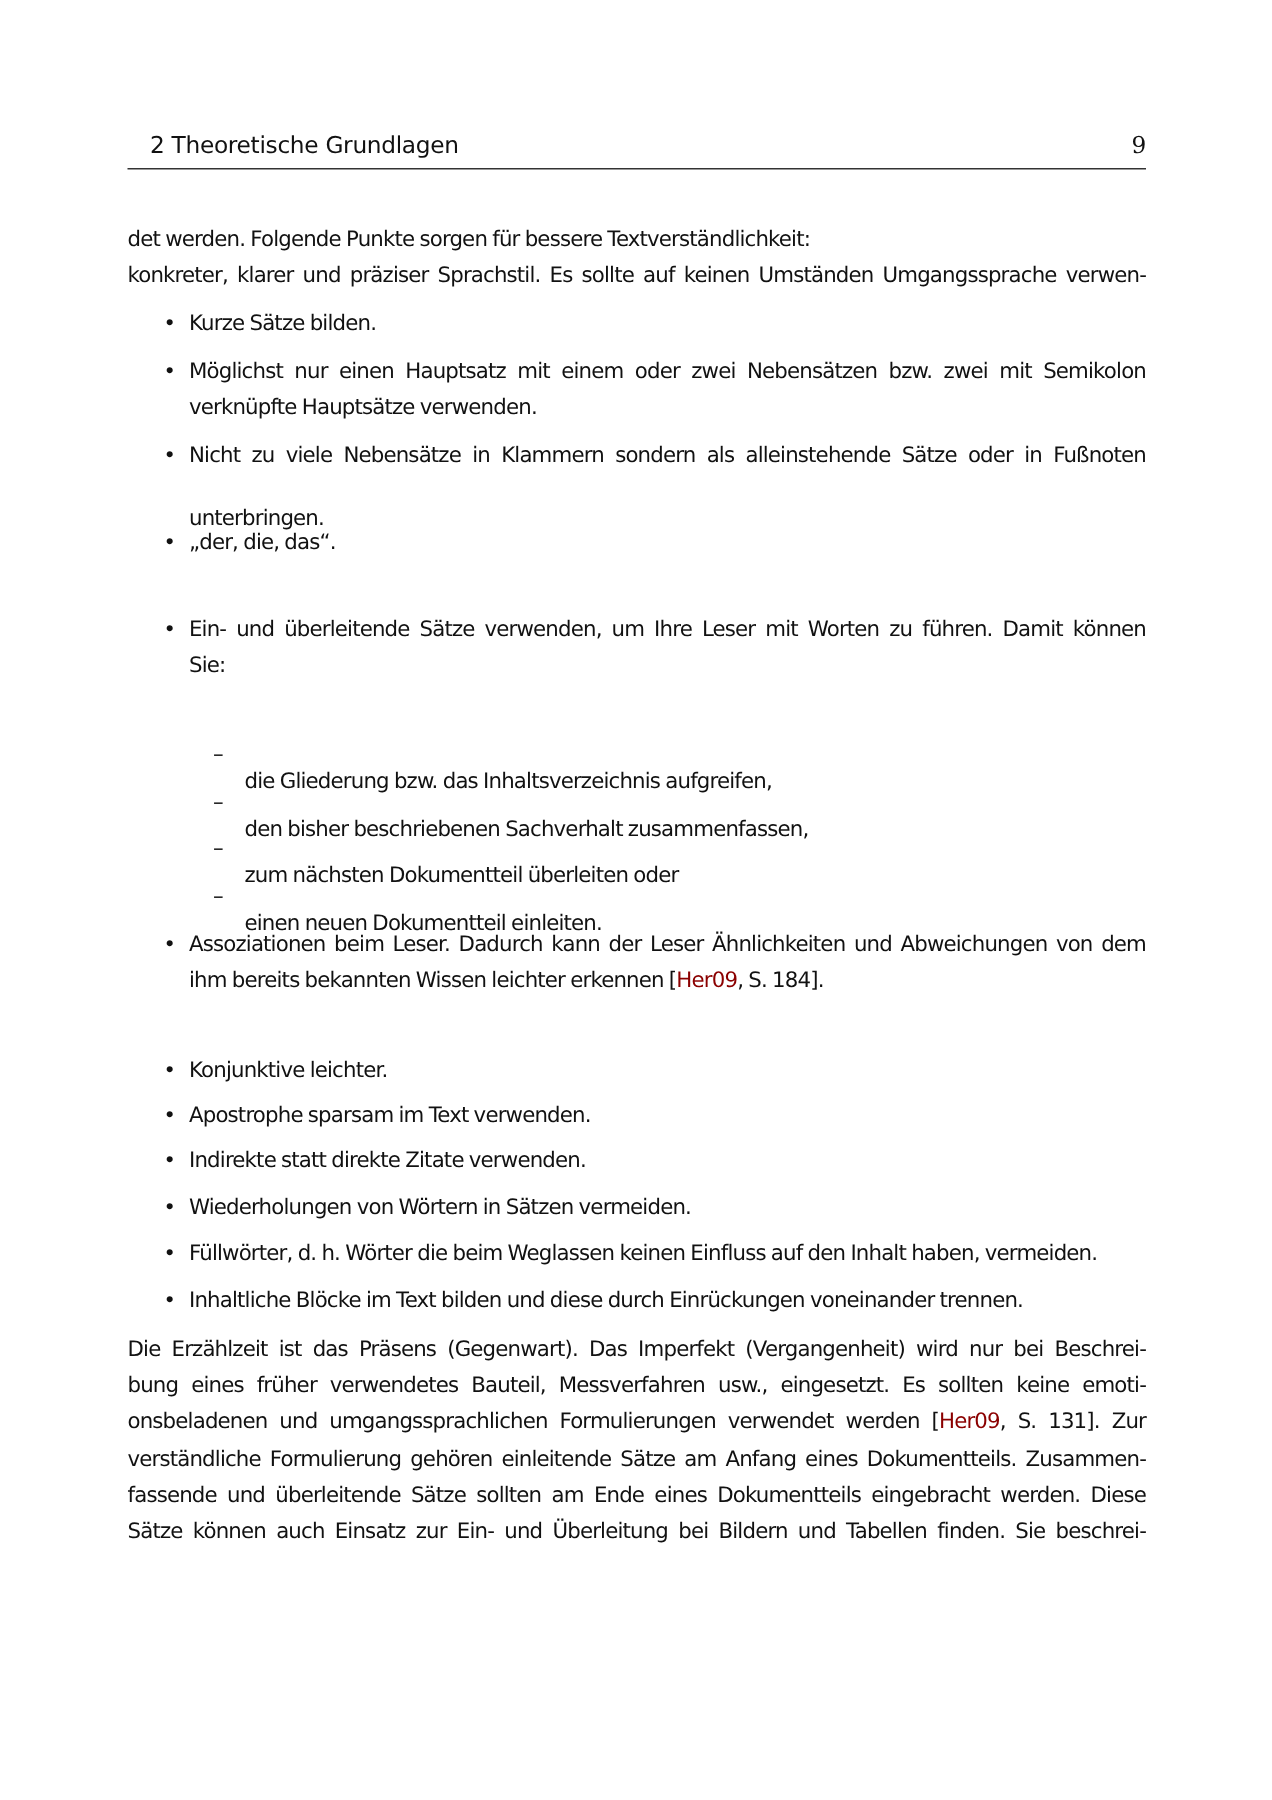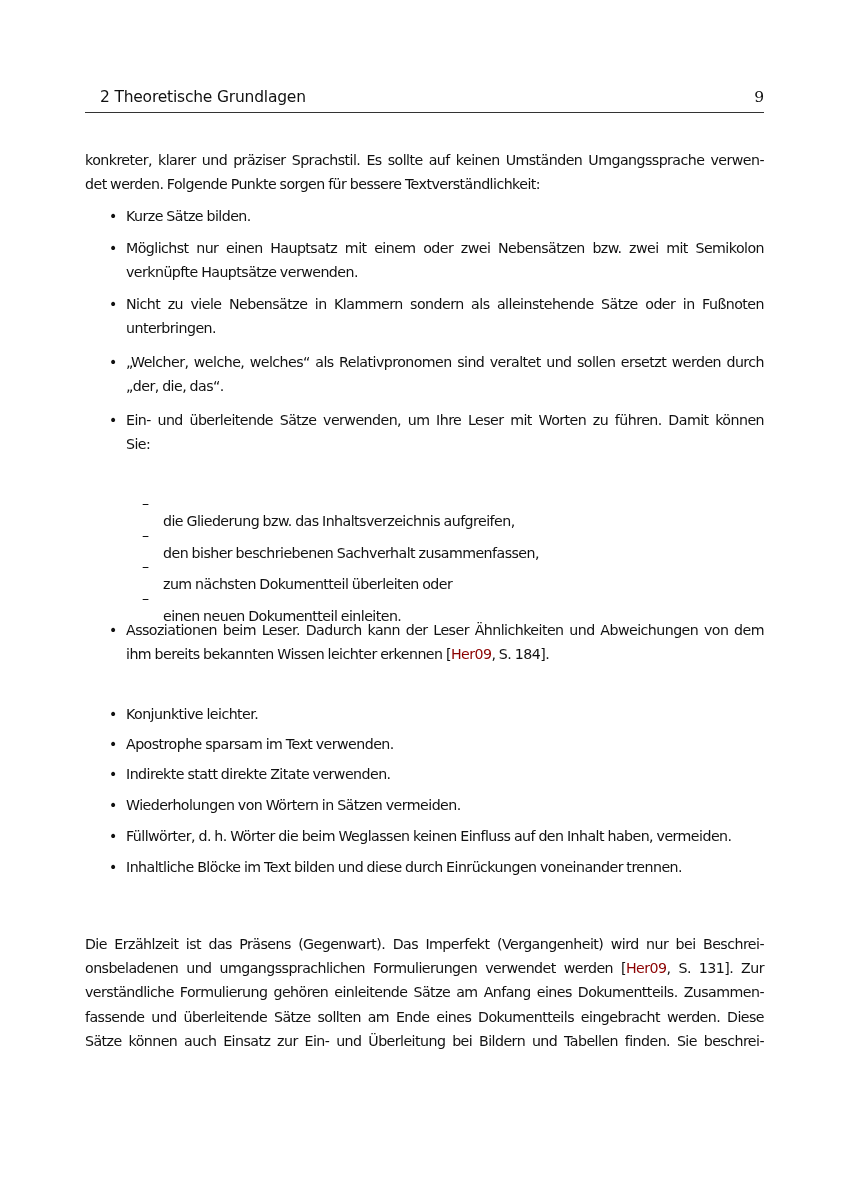--- a/index.html
+++ b/index.html
@@ -103,22 +103,22 @@
   </style>
 </head>
 <body>
 
 <div class="page-header">
   <span class="chapter">2 Theoretische Grundlagen</span>
   <span class="pagenum">9</span>
 </div>
 
 <div class="body-text" style="top:148px;">
+  <span class="line last" style="display: block;">det werden. Folgende Punkte sorgen für bessere Textverständlichkeit:</span>
   <span class="line" style="display: block;">konkreter, klarer und präziser Sprachstil. Es sollte auf keinen Umständen Umgangssprache verwen-</span>
-  <span class="line last" style="display: block;">det werden. Folgende Punkte sorgen für bessere Textverständlichkeit:</span>
 </div>
 
 <div class="bullet-item" style="top:204px;">
   <span class="marker">•</span>
   <span class="content">
     <span class="line last" style="display: block;">Kurze Sätze bilden.</span>
   </span>
 </div>
 
 <div class="bullet-item" style="top:236px;">
@@ -126,28 +126,27 @@
   <span class="content">
     <span class="line" style="display: block;">Möglichst nur einen Hauptsatz mit einem oder zwei Nebensätzen bzw. zwei mit Semikolon</span>
     <span class="line last" style="display: block;">verknüpfte Hauptsätze verwenden.</span>
   </span>
 </div>
 
 <div class="bullet-item" style="top:292px;">
   <span class="marker">•</span>
   <span class="content">
     <span class="line" style="display: block;">Nicht zu viele Nebensätze in Klammern sondern als alleinstehende Sätze oder in Fußnoten</span>
-    <span class="line last" style="display: block;">unterbringen.</span>
+    <span class="line last" style="display: block; margin-top: 18px;">unterbringen.</span>
   </span>
 </div>
 
 <div class="bullet-item" style="top:350px;">
   <span class="marker">•</span>
   <span class="content">
-    <span class="line" style="display: block;">„Welcher, welche, welches“ als Relativpronomen sind veraltet und sollen ersetzt werden durch</span>
     <span class="line last" style="display: block;">„der, die, das“.</span>
   </span>
 </div>
 
 <div class="bullet-item" style="top:408px;">
   <span class="marker">•</span>
   <span class="content">
     <span class="line" style="display: block;">Ein- und überleitende Sätze verwenden, um Ihre Leser mit Worten zu führen. Damit können</span>
     <span class="line last" style="display: block;">Sie:</span>
   </span>
@@ -208,19 +207,20 @@
       <span class="line last" style="display: block;">Füllwörter, d. h. Wörter die beim Weglassen keinen Einfluss auf den Inhalt haben, vermeiden.</span>
     </span>
 </div>
 <div class="bullet-item" style="top:855px;">
   <span class="marker">•</span>
   <span class="content">
       <span class="line last" style="display: block;">Inhaltliche Blöcke im Text bilden und diese durch Einrückungen voneinander trennen.</span>
     </span>
 </div>
 
-<div class="body-text" style="top:888px;margin-top:44px;">
+<div class="body-text" style="top:888px;">
   <span class="line" style="display: block;">Die Erzählzeit ist das Präsens (Gegenwart). Das Imperfekt (Vergangenheit) wird nur bei Beschrei-</span>
+  <span class="line" style="display: block;">bung eines früher verwendetes Bauteil, Messverfahren usw., eingesetzt. Es sollten keine emoti-</span>
   <span class="line" style="display: block;"><span>onsbeladenen und umgangssprachlichen Formulierungen verwendet werden [</span><span class="cite" style="color: rgb(139, 0, 0);">Her09</span><span>, S. 131]. Zur</span></span>
   <span class="line" style="display: block;">verständliche Formulierung gehören einleitende Sätze am Anfang eines Dokumentteils. Zusammen-</span>
   <span class="line" style="display: block;">fassende und überleitende Sätze sollten am Ende eines Dokumentteils eingebracht werden. Diese</span>
   <span class="line" style="display: block;">Sätze können auch Einsatz zur Ein- und Überleitung bei Bildern und Tabellen finden. Sie beschrei-</span>
 </div>
 
 </body></html>

